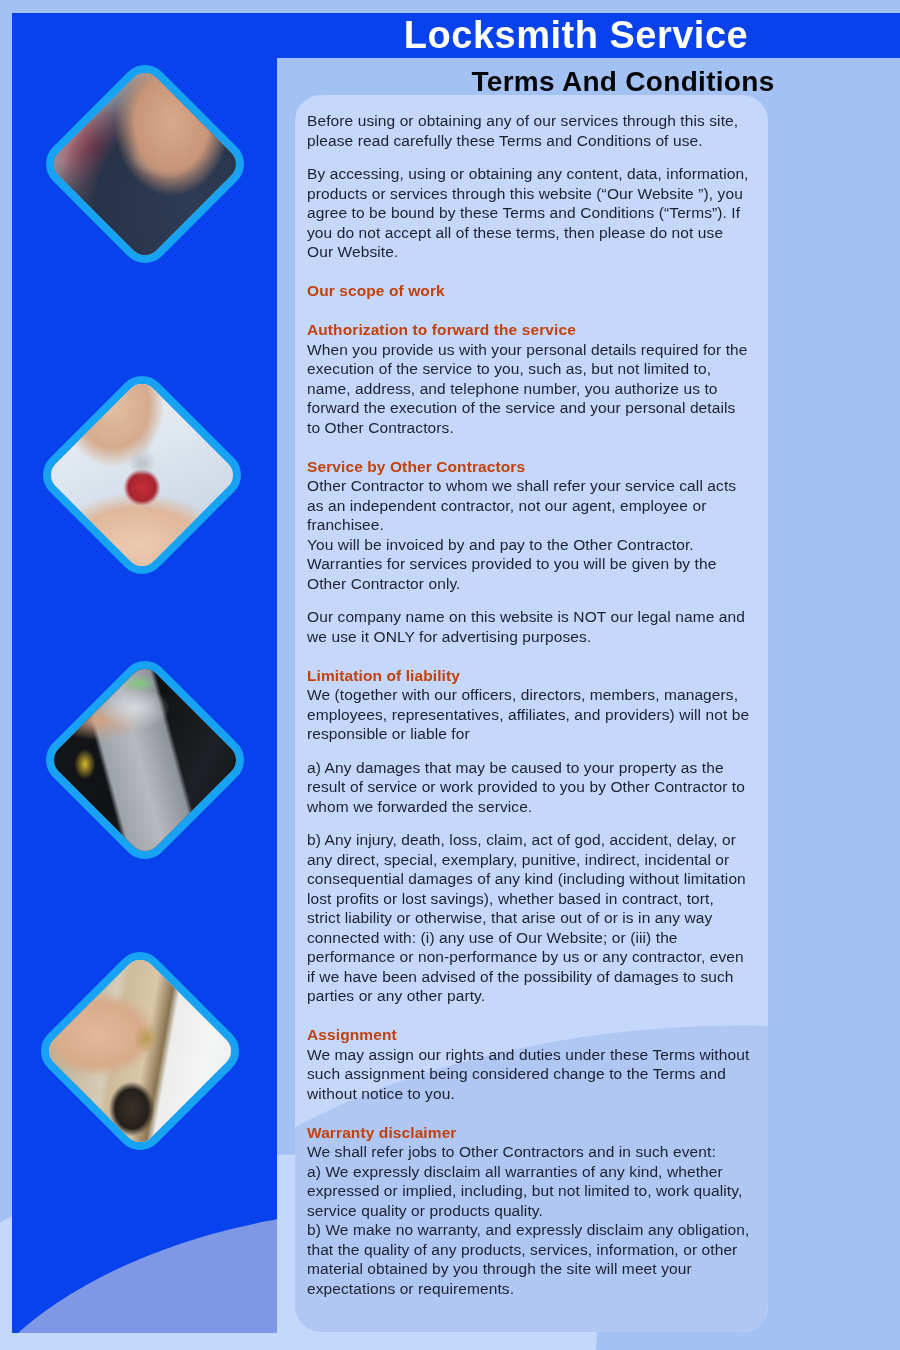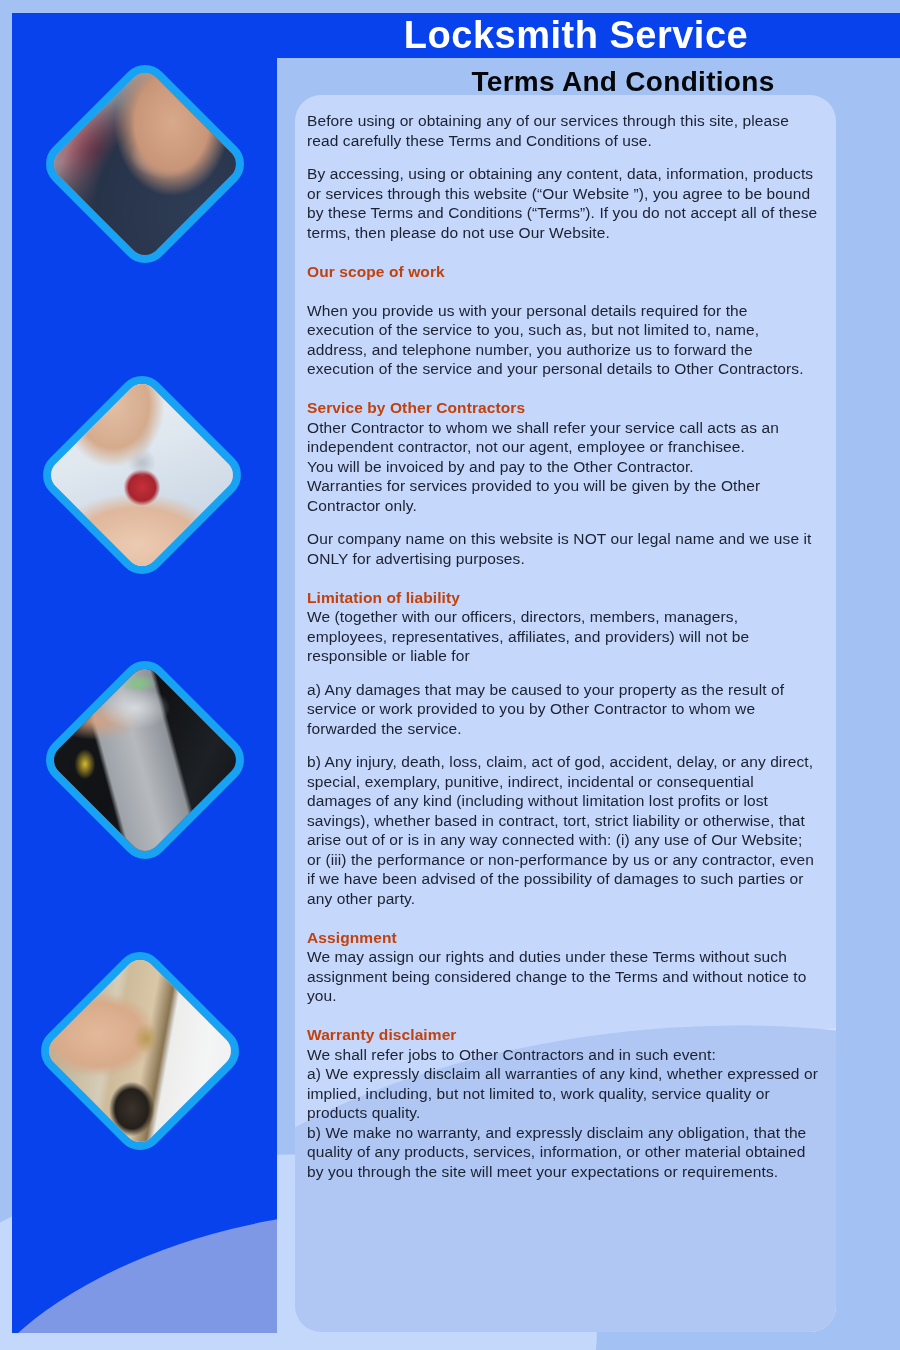--- a/index.html
+++ b/index.html
@@ -73,21 +73,21 @@
       radial-gradient(52px 38px at 30% 42%, #e3b99b 0%, #d8ab8a 55%, rgba(0,0,0,0) 75%),
       radial-gradient(60px 80px at 8% 28%, #b6a98f 0%, rgba(0,0,0,0) 70%),
       linear-gradient(100deg, rgba(0,0,0,0) 36%, #cdbb9b 40%, #d9c7a8 52%, #8a7452 59%, rgba(0,0,0,0) 62%),
       linear-gradient(100deg, #b4a88e 0%, #cfc3a9 30%, #e9e9e7 55%, #f4f5f5 78%, #e8ebee 100%);
   }
   .page-title{
     position:absolute;left:277px;top:66px;width:600px;text-align:center;
     font-size:28px;font-weight:800;color:#050608;letter-spacing:0.3px;margin-left:46px;
   }
   .content-card{
-    position:absolute;left:295px;top:95px;width:541px;height:1237px;
+    position:absolute;left:295px;top:95px;width:473px;height:1237px;
     background:#c5d7fb;border-radius:26px;overflow:hidden;
   }
   .swoosh-dark{
     position:absolute;left:-140px;bottom:-120px;width:960px;height:420px;
     background:#b0c6f3;border-radius:50%;transform:rotate(-7deg);
   }
   .swoosh-light{
     position:absolute;left:-40px;bottom:-270px;width:1050px;height:560px;
     background:#d2e0fd;border-radius:50%;transform:rotate(-14deg);
   }
@@ -140,20 +140,21 @@
           <p>Before using or obtaining any of our services through this site, please read carefully these Terms and Conditions of use.</p>
         </div>
         <div class="block">
           <p>By accessing, using or obtaining any content, data, information, products or services through this website (“Our Website ”), you agree to be bound by these Terms and Conditions (“Terms”). If you do not accept all of these terms, then please do not use Our Website.</p>
         </div>
       </div>
       <div class="terms-section">
     <h3>Our scope of work</h3>
       </div>
       <div class="terms-section">
+    <h3>Authorization to forward the service</h3>
   <div class="block">
           <p>When you provide us with your personal details required for the execution of the service to you, such as, but not limited to, name, address, and telephone number, you authorize us to forward the execution of the service and your personal details to Other Contractors.</p>
         </div>
       </div>
       <div class="terms-section">
     <h3>Service by Other Contractors</h3>
   <div class="block">
           <p>Other Contractor to whom we shall refer your service call acts as an independent contractor, not our agent, employee or franchisee.</p>
           <p>You will be invoiced by and pay to the Other Contractor.</p>
           <p>Warranties for services provided to you will be given by the Other Contractor only.</p>

